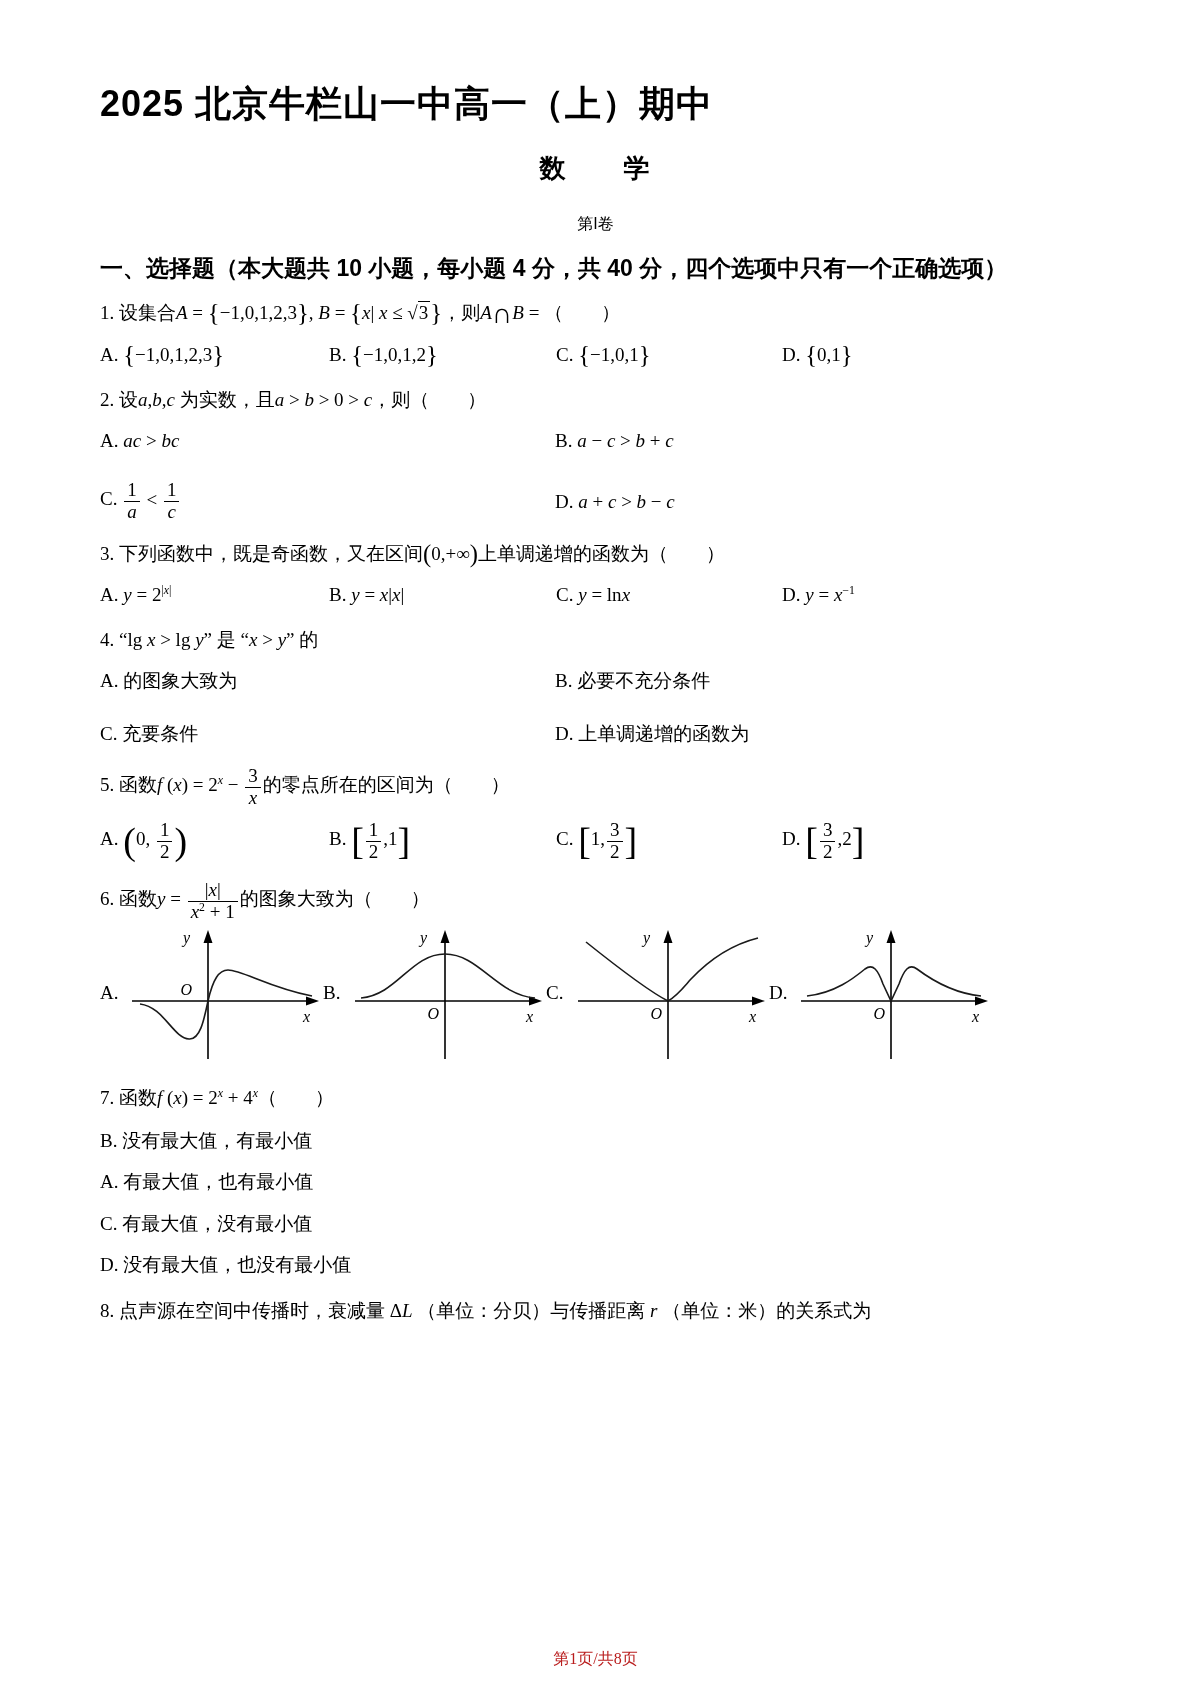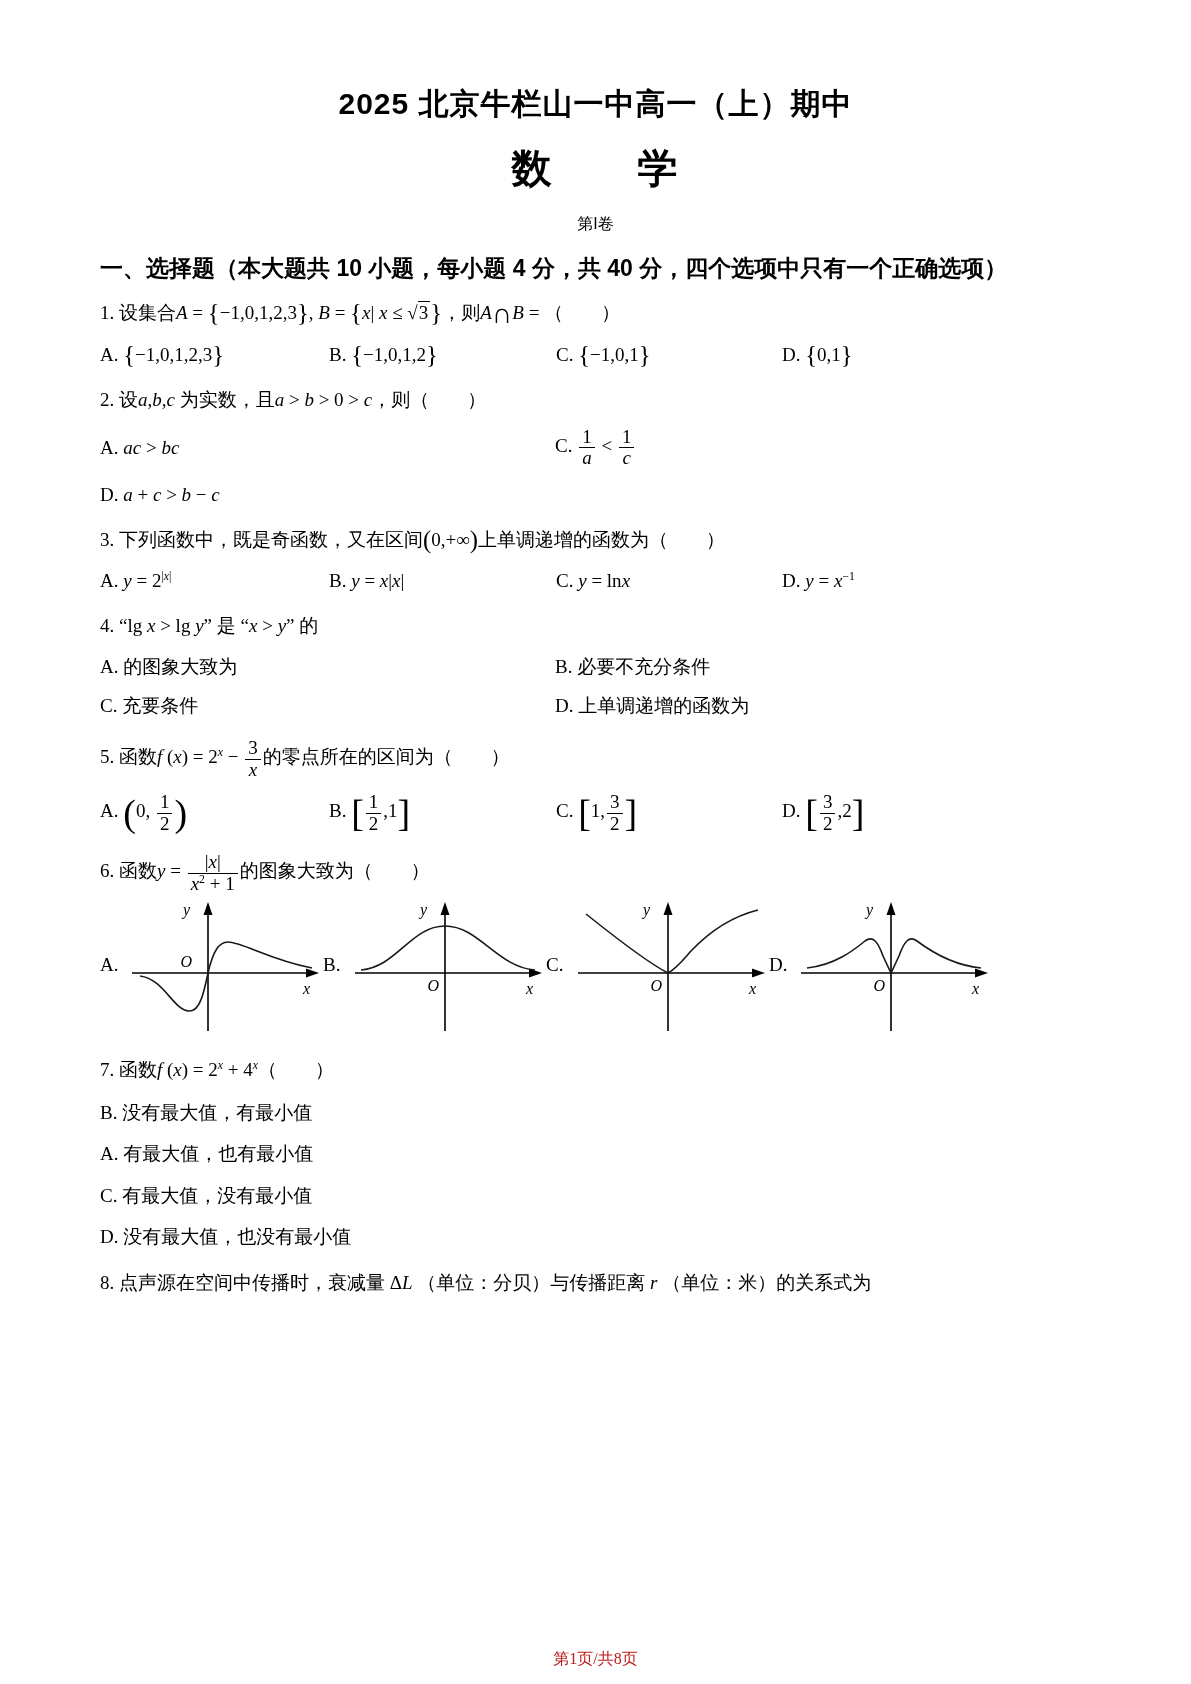--- a/index.html
+++ b/index.html
@@ -8,38 +8,38 @@
     width:1191px;height:1684px;
     margin:0 auto;
     background:#ffffff;
     color:#000;
     font-family:"Liberation Serif",serif;
     font-size:19px;
     overflow:hidden;
   }
   .content{padding:84px 100px 0 100px;}
   .title{
-    text-align:center;font-weight:bold;font-size:30px;line-height:40px;
+    text-align:left;font-weight:bold;font-size:36px;line-height:40px;
     font-family:"Liberation Sans",sans-serif;letter-spacing:1px;
   }
   .subject{
-    text-align:center;font-weight:bold;font-size:40px;line-height:40px;margin-top:24px;
+    text-align:center;font-weight:bold;font-size:26px;line-height:40px;margin-top:24px;
     font-family:"Liberation Sans",sans-serif;letter-spacing:2px;
   }
   .volume{
     text-align:center;font-weight:normal;font-size:16px;line-height:27px;margin-top:22px;
     font-family:"Liberation Sans",sans-serif;
   }
   .section{
     font-weight:bold;font-size:23px;line-height:26px;margin-top:18px;
     font-family:"Liberation Sans",sans-serif;
   }
   .stem{margin:18px 0 0 0;line-height:1.5;}
   .opts4{display:grid;grid-template-columns:229px 227px 226px 1fr;align-items:center;margin-top:12px;}
-  .opts2{display:grid;grid-template-columns:455px 1fr;align-items:center;row-gap:12px;margin-top:12px;}
+  .opts2{display:grid;grid-template-columns:455px 1fr;align-items:center;row-gap:26px;margin-top:12px;}
   .optstack .opt{margin-top:14px;line-height:1.45;}
   .opt{line-height:1.45;}
   
   .fm{font-family:"Liberation Serif",serif;}
   .fm i{font-family:"Liberation Serif",serif;font-style:italic;}
   sup{font-size:62%;line-height:0;}
   .frac{display:inline-block;vertical-align:middle;text-align:center;line-height:1.08;padding:0 2px;}
   .frac .fn{display:block;padding:0 3px;}
   .frac .fd{display:block;border-top:1.3px solid #000;padding:0 3px;}
   .br{font-size:1.3em;vertical-align:-0.1em;line-height:1;}
@@ -72,20 +72,21 @@
     <div class="opts4">
       <div class="opt">A. <span class="fm"><span class="br">{</span>−1,0,1,2,3<span class="br">}</span></span></div>
       <div class="opt">B. <span class="fm"><span class="br">{</span>−1,0,1,2<span class="br">}</span></span></div>
       <div class="opt">C. <span class="fm"><span class="br">{</span>−1,0,1<span class="br">}</span></span></div>
       <div class="opt">D. <span class="fm"><span class="br">{</span>0,1<span class="br">}</span></span></div>
     </div>
 
     <div class="stem">2. 设<span class="fm"><i>a</i>,<i>b</i>,<i>c</i></span> 为实数，且<span class="fm"><i>a</i> &gt; <i>b</i> &gt; 0 &gt; <i>c</i></span>，则（　　）</div>
     <div class="opts2">
       <div class="opt">A. <span class="fm"><i>ac</i> &gt; <i>bc</i></span></div>
+      <div class="opt">B. <span class="fm"><i>a</i> − <i>c</i> &gt; <i>b</i> + <i>c</i></span></div>
       <div class="opt">C. <span class="fm"><span class="frac"><span class="fn">1</span><span class="fd"><i>a</i></span></span> &lt; <span class="frac"><span class="fn">1</span><span class="fd"><i>c</i></span></span></span></div>
       <div class="opt">D. <span class="fm"><i>a</i> + <i>c</i> &gt; <i>b</i> − <i>c</i></span></div>
     </div>
 
     <div class="stem">3. 下列函数中，既是奇函数，又在区间<span class="fm"><span class="br">(</span>0,+∞<span class="br">)</span></span>上单调递增的函数为（　　）</div>
     <div class="opts4">
       <div class="opt">A. <span class="fm"><i>y</i> = 2<sup>|<i>x</i>|</sup></span></div>
       <div class="opt">B. <span class="fm"><i>y</i> = <i>x</i>|<i>x</i>|</span></div>
       <div class="opt">C. <span class="fm"><i>y</i> = ln<i>x</i></span></div>
       <div class="opt">D. <span class="fm"><i>y</i> = <i>x</i><sup>−1</sup></span></div>

